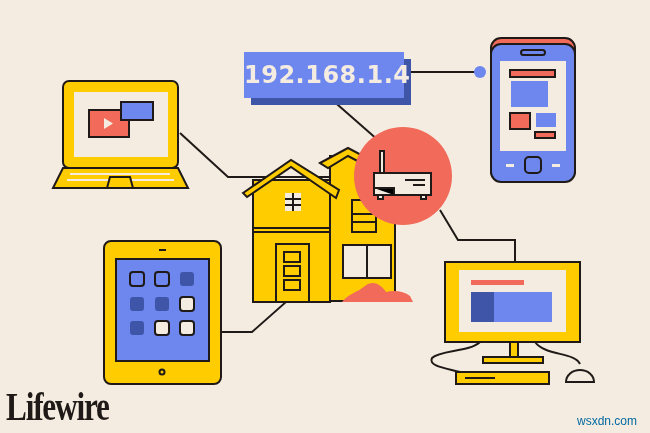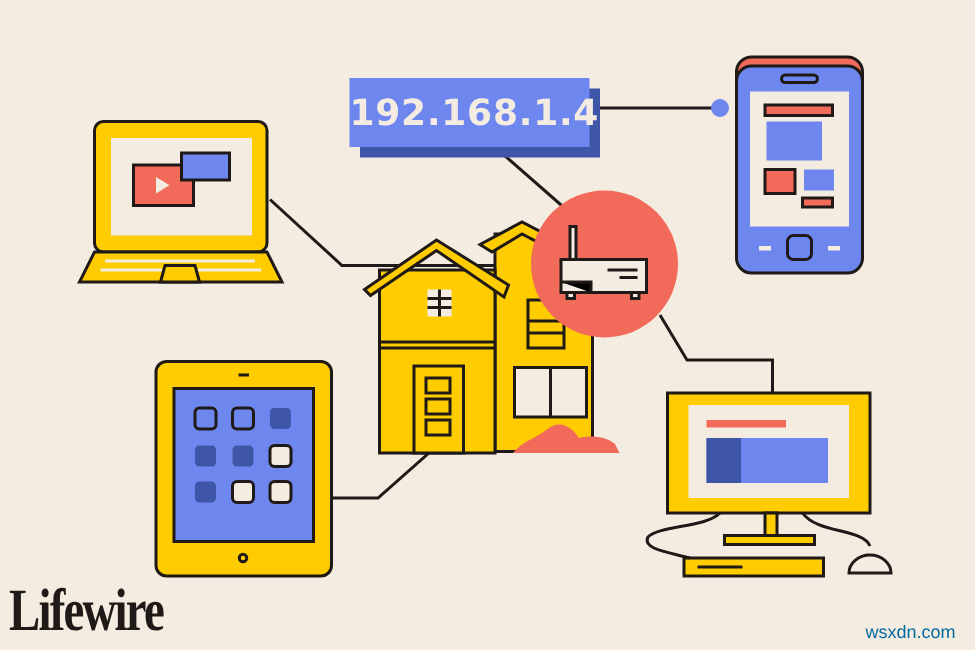--- a/index.html
+++ b/index.html
@@ -1,18 +1,18 @@
 <!DOCTYPE html>
 <html><head>
 <meta charset="utf-8">
 <style>
   html, body { margin:0; padding:0; }
   body { width:650px; height:433px; overflow:hidden; background:#f4ece0; position:relative; font-family:"Liberation Sans", sans-serif; }
   .scene { position:absolute; left:0; top:0; width:650px; height:433px; }
-  .ip-label { position:absolute; left:233px; top:52px; width:160px; height:46px; background:#6e87ef; color:#f4ece0; font-family:"DejaVu Sans", sans-serif; font-weight:bold; font-size:24px; line-height:46px; text-align:center; box-shadow:7px 7px 0 #3f55a8; letter-spacing:0.5px; }
+  .ip-label { position:absolute; left:244px; top:52px; width:160px; height:46px; background:#6e87ef; color:#f4ece0; font-family:"DejaVu Sans", sans-serif; font-weight:bold; font-size:24px; line-height:46px; text-align:center; box-shadow:7px 7px 0 #3f55a8; letter-spacing:0.5px; }
   .logo { position:absolute; left:6px; top:383px; font-family:"Liberation Serif", serif; font-weight:bold; font-size:40px; color:#1f1a17; letter-spacing:-1.5px; transform:scaleX(0.78); transform-origin:left top; }
   .watermark { position:absolute; left:577px; top:414px; font-family:"Liberation Sans", sans-serif; font-size:12px; color:#0369a1; }
 </style>
 </head>
 <body>
 
 <svg class="scene" viewBox="0 0 650 433" xmlns="http://www.w3.org/2000/svg">
 
   <g stroke="#1f1a17" stroke-width="2" fill="none">
     <polyline points="180,133 228,177 380,177"></polyline>

